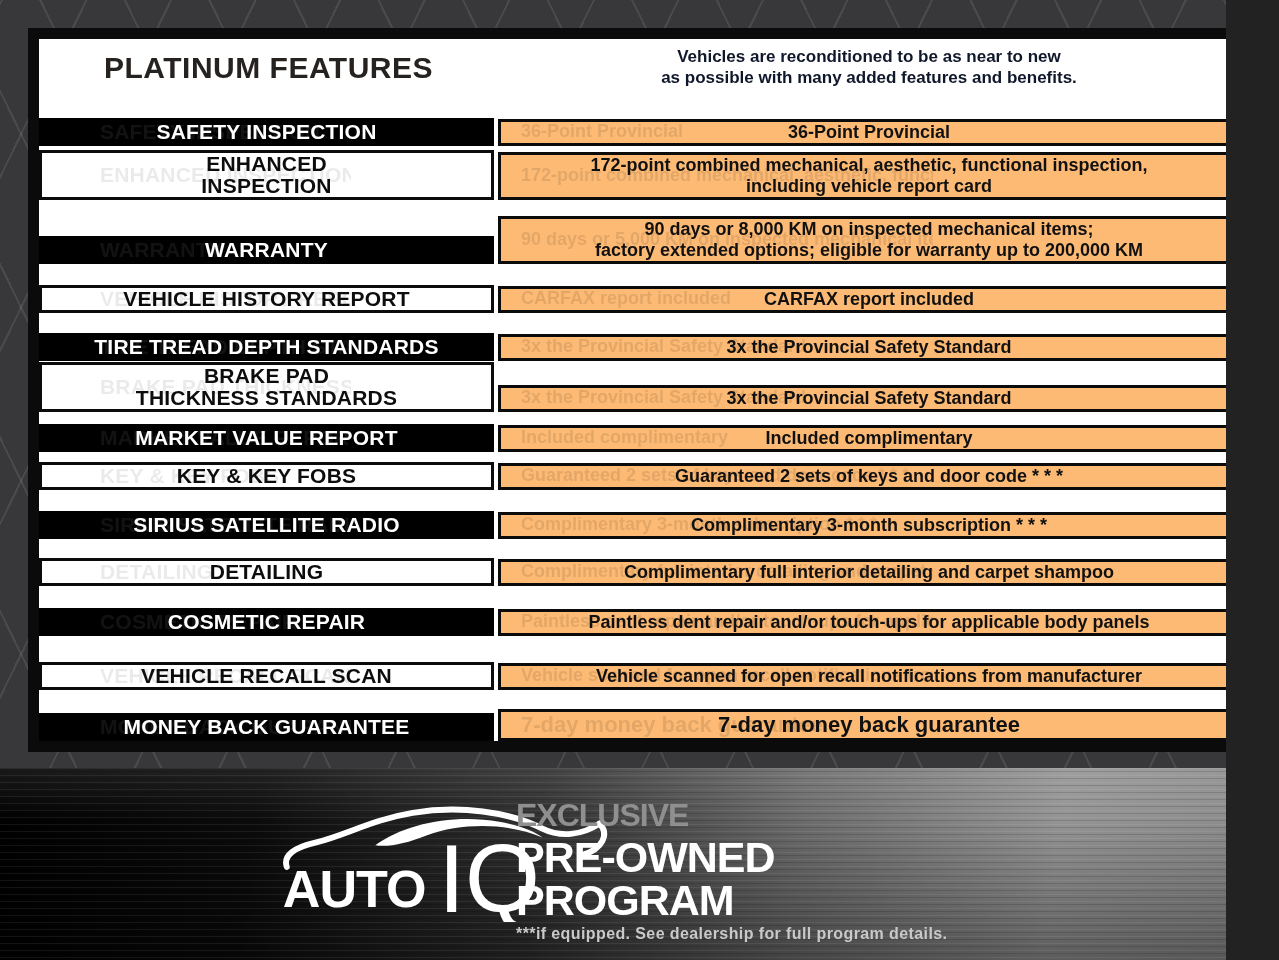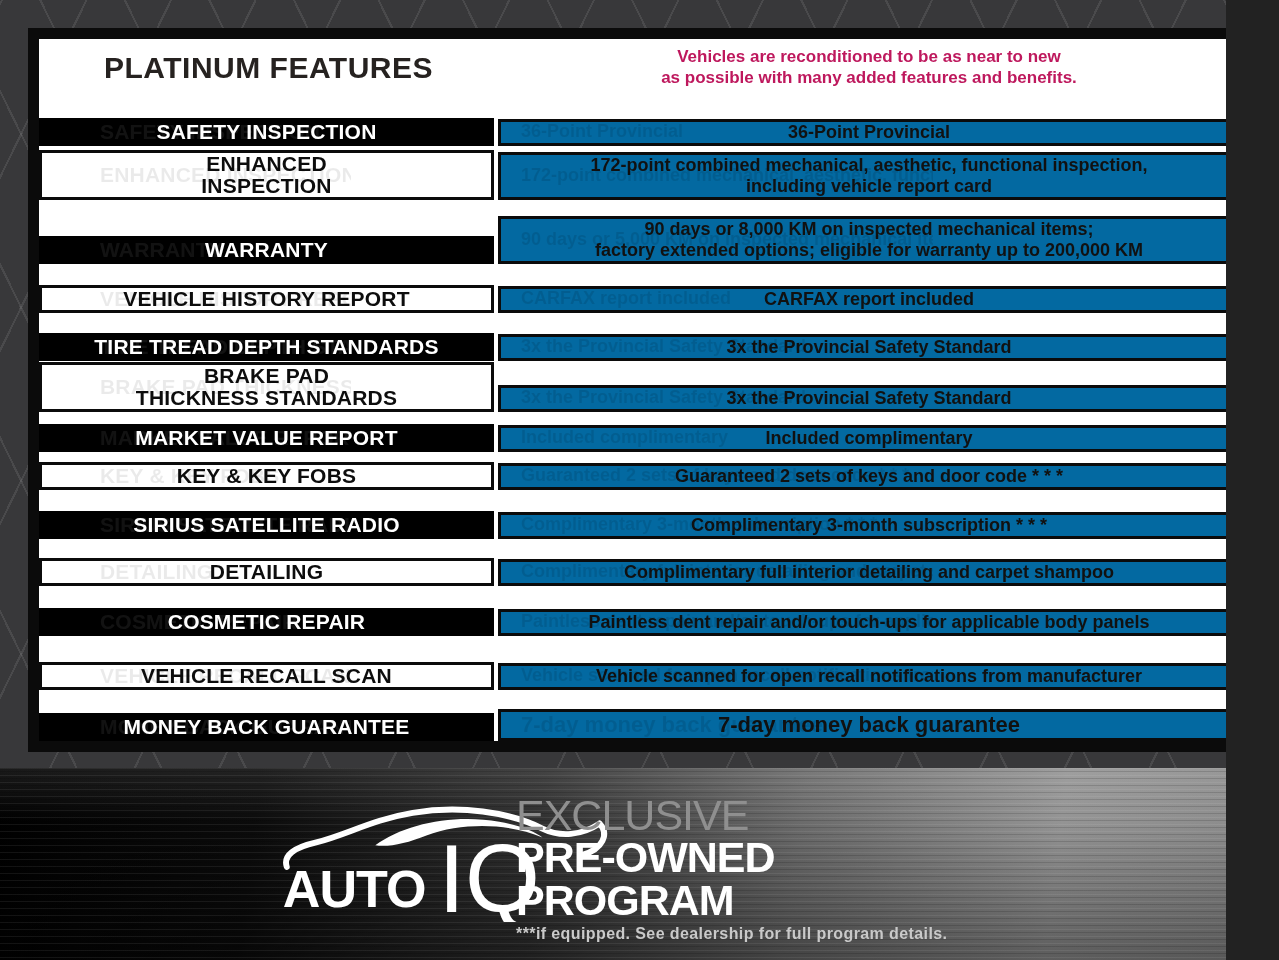--- a/index.html
+++ b/index.html
@@ -14,28 +14,28 @@
   
   .frame{
     position:absolute;left:28px;top:28px;width:1223px;height:724px;
     box-sizing:border-box;border:11px solid #0b0b0b;background:#fff;
   }
   .tbl{display:flex;flex-direction:column;row-gap:3px;height:100%;box-sizing:border-box;}
   .hrow{display:flex;align-items:stretch;min-height:57px;}
   .h-left{width:459px;display:flex;align-items:center;justify-content:center;
     font-size:30px;font-weight:700;color:#262220;letter-spacing:.5px;}
   .h-right{flex:1;display:flex;align-items:center;justify-content:center;text-align:center;
-    font-size:17px;font-weight:700;color:#be185d;line-height:1.2;white-space:pre-line;}
+    font-size:17px;font-weight:700;color:#0f172a;line-height:1.2;white-space:pre-line;}
   .row{display:flex;column-gap:4px;align-items:flex-end;}
   .cell-l{width:455px;box-sizing:border-box;display:flex;align-items:center;justify-content:center;
     text-align:center;font-size:21px;font-weight:700;line-height:1.05;position:relative;
     white-space:pre-line;letter-spacing:.2px;}
   .row.dark .cell-l{background:#000;color:#fff;border:3px solid #000;}
   .row.light .cell-l{background:#fff;color:#0d0d0d;border:3px solid #0b0b0b;}
-  .cell-r{flex:1;box-sizing:border-box;border:3px solid #0b0b0b;background:#0369a1;color:#111;
+  .cell-r{flex:1;box-sizing:border-box;border:3px solid #0b0b0b;background:#fdba74;color:#111;
     display:flex;align-items:center;justify-content:center;text-align:center;position:relative;
     font-size:18px;font-weight:700;line-height:1.18;white-space:pre-line;}
   .row.big .cell-r{font-size:22px;}
   .ghost{position:absolute;left:20px;top:50%;transform:translateY(-50%);
     font-weight:700;opacity:.10;white-space:nowrap;overflow:hidden;max-width:56%;
     color:#000;pointer-events:none;}
   .row.dark .cell-l .ghost{color:#fff;opacity:.07;left:58px;}
   .row.light .cell-l .ghost{left:58px;opacity:.08;}
   
   .footer{
@@ -43,21 +43,21 @@
     background:
       linear-gradient(180deg, rgba(255,255,255,.10) 0, transparent 28%, rgba(0,0,0,.38) 100%),
       linear-gradient(97deg, #000 0%, #0b0b0b 20%, #303030 42%, #6b6b6b 62%, #949494 82%, #8a8a8a 100%);
   }
   .footer::before{content:"";position:absolute;inset:0;
     background:repeating-linear-gradient(180deg,
       rgba(255,255,255,.07) 0 1px, transparent 1px 3px,
       rgba(0,0,0,.14) 3px 4px, transparent 4px 7px);}
   .logo{position:absolute;left:278px;top:36px;width:345px;height:118px;}
   .txtblock{position:absolute;left:516px;top:26px;}
-  .exclusive{font-size:43px;line-height:42px;font-weight:400;color:#8f8f8f;letter-spacing:-1px;}
+  .exclusive{font-size:32px;line-height:42px;font-weight:700;color:#8f8f8f;letter-spacing:-1px;}
   .big-line{font-size:43px;line-height:43px;font-weight:700;color:#fff;letter-spacing:-1px;}
   .fineprint{margin-top:3px;font-size:16px;font-weight:700;color:#c9c9c9;letter-spacing:.4px;}
 </style>
 </head>
 <body>
 
 <div class="stage">
 
   <div class="frame">
     <div class="tbl">

